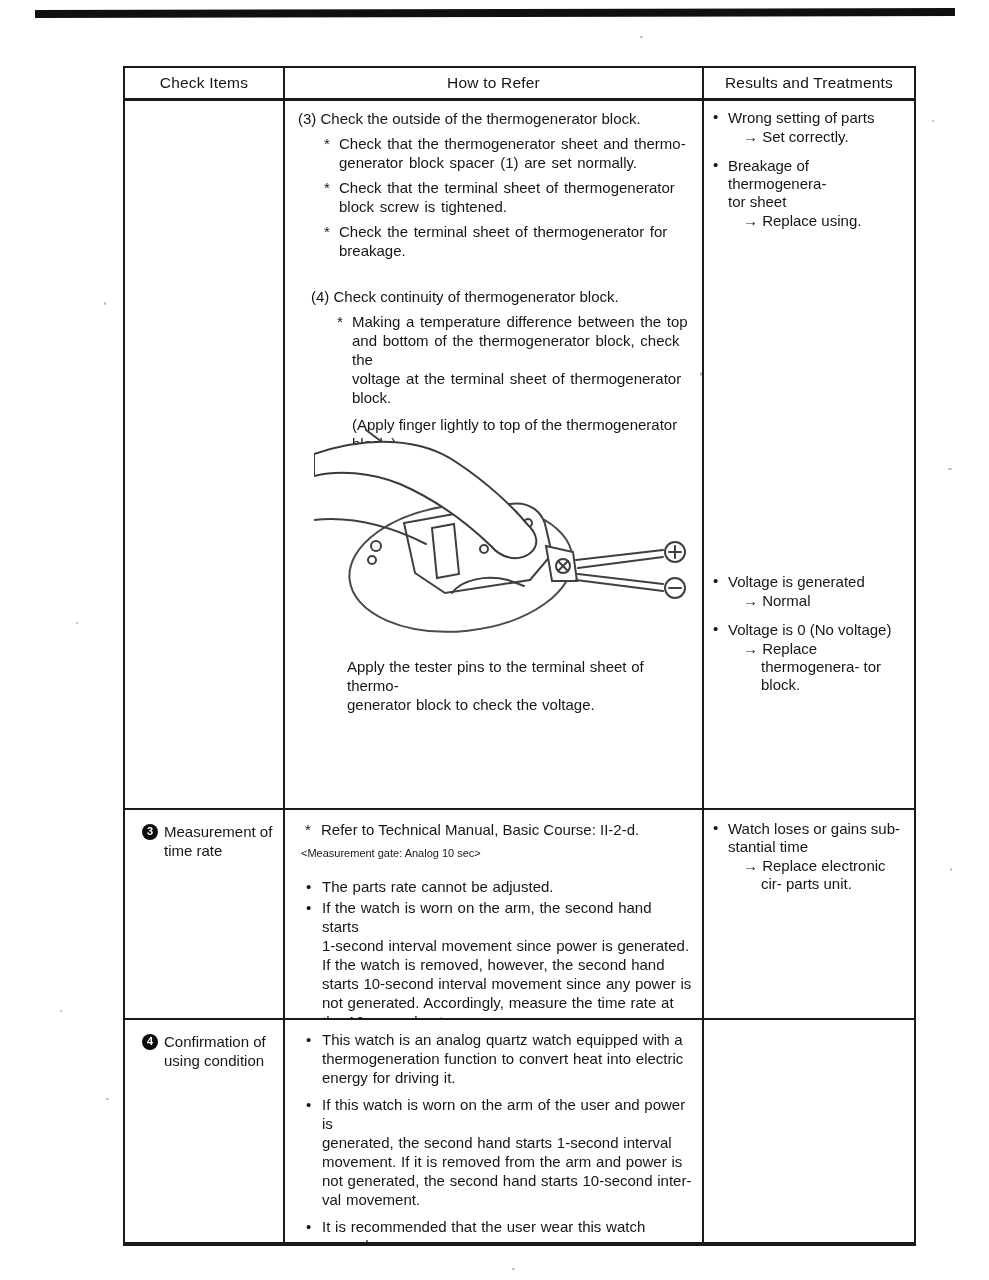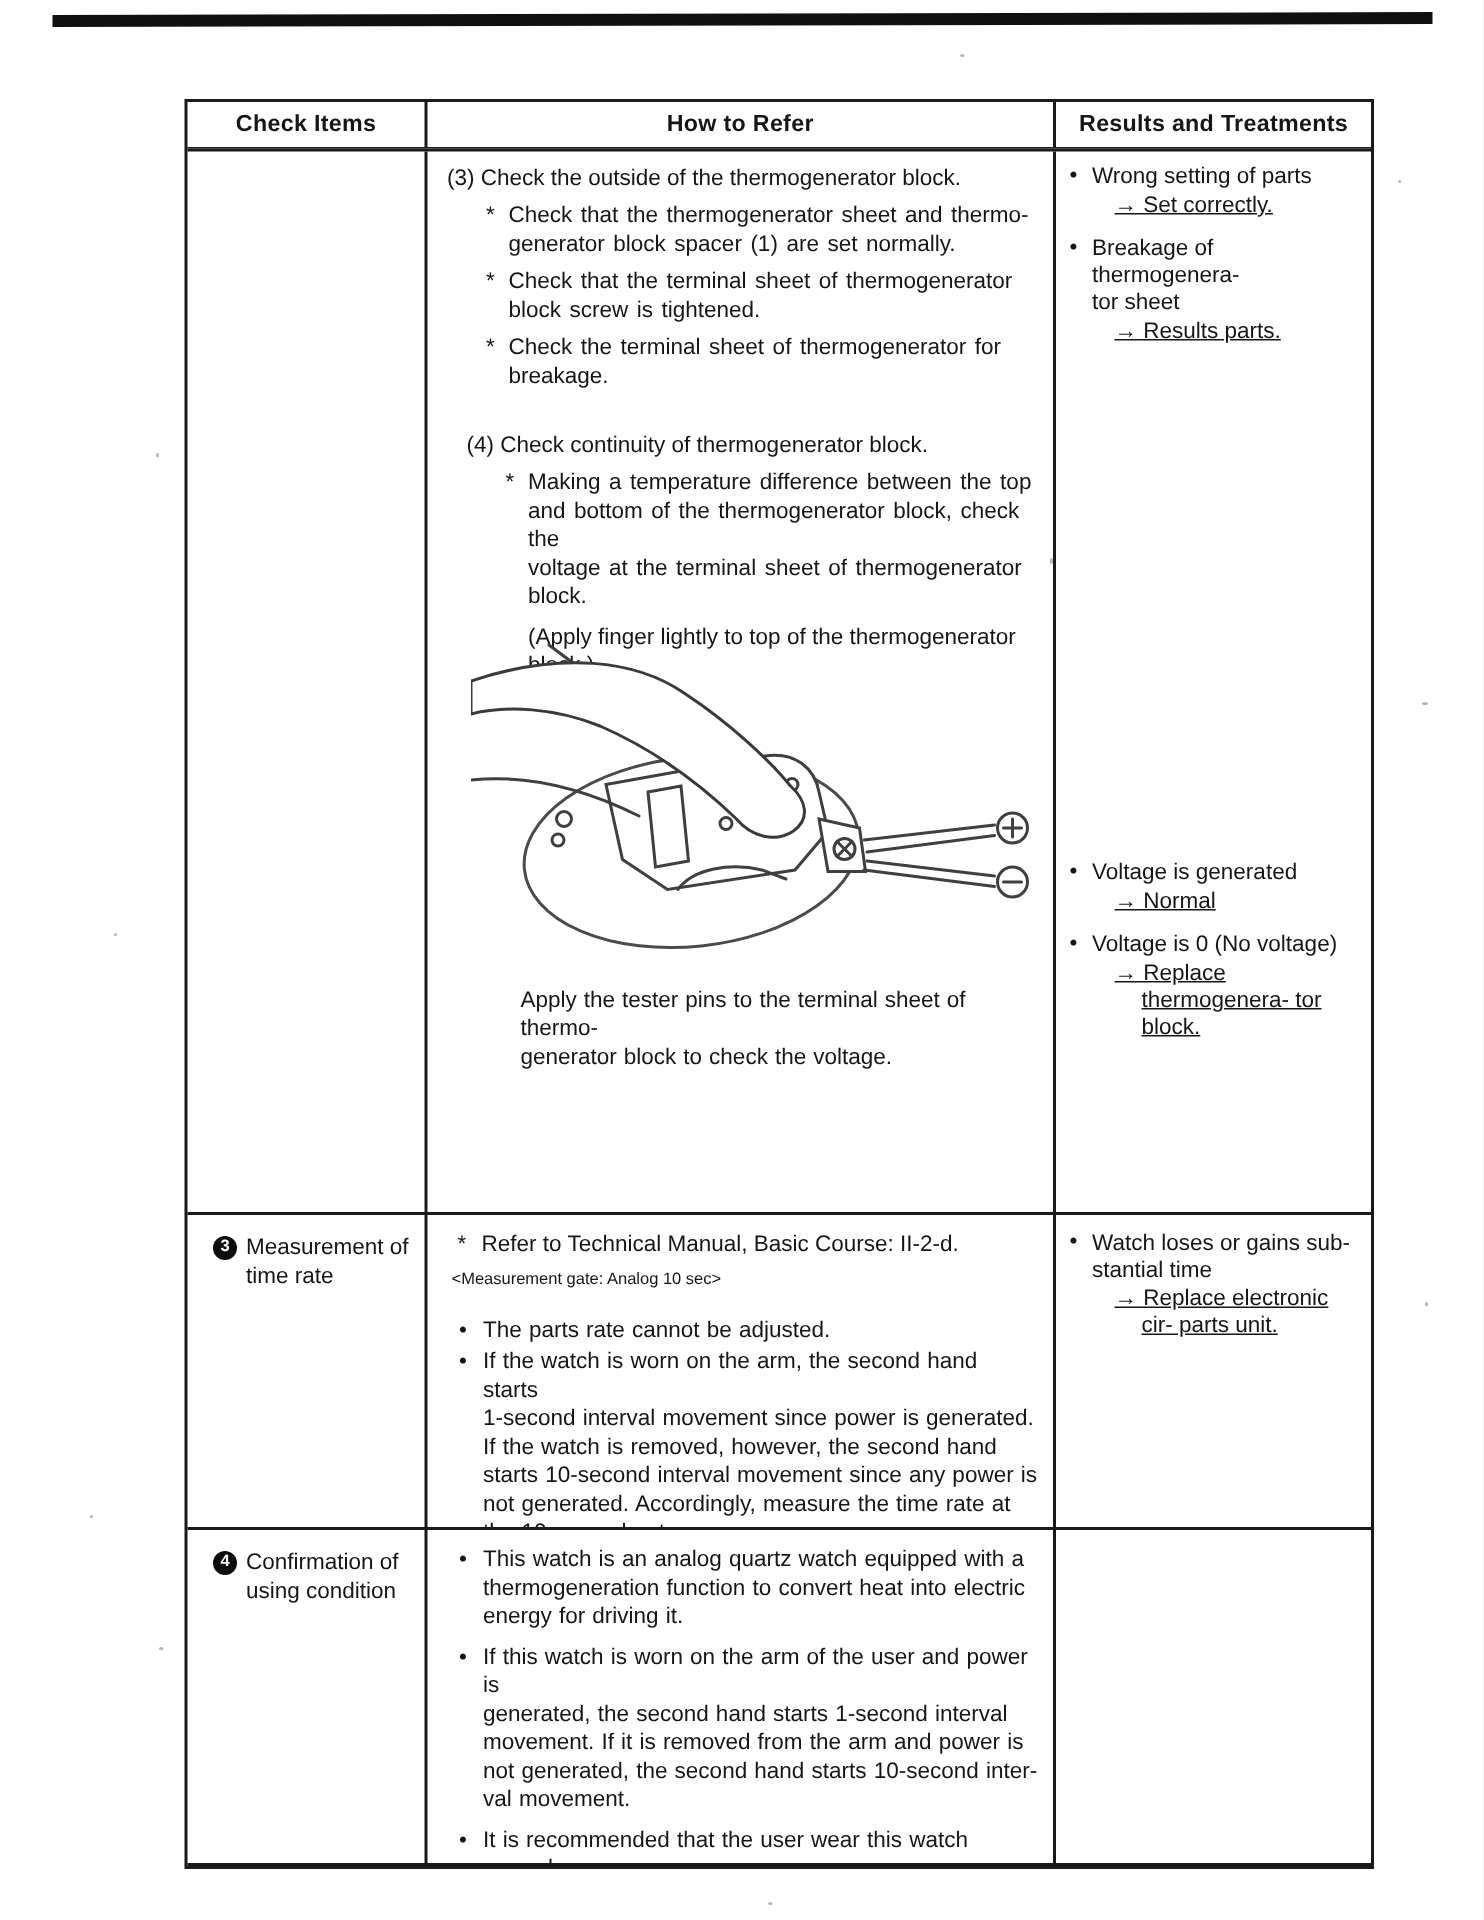--- a/index.html
+++ b/index.html
@@ -13,38 +13,38 @@
           border:2px solid #1a1a1a;box-sizing:border-box;display:flex;flex-direction:column;}
   .trow{display:flex;flex-direction:row;box-sizing:border-box;border-top:2px solid #1a1a1a;}
   .trow:first-child{border-top:none;}
   .cell{box-sizing:border-box;position:relative;border-left:2px solid #1a1a1a;overflow:hidden;}
   .cell:first-child{border-left:none;}
   .c1{width:158px;}
   .c2{width:419px;}
   .c3{flex:1;}
   .thead{height:32px;border-top:none;}
   .thead .cell{display:flex;align-items:center;justify-content:center;
-               font-weight:bold;font-size:15.5px;letter-spacing:.2px;}
+               font-weight:normal;font-size:15.5px;letter-spacing:.2px;}
   .thead{border-bottom:1px solid #1a1a1a;}
   .r1{height:733px;}
   .r2{height:217px;}
   .r3{height:232px;}
   .r4{flex:1;}
   
   .blk{position:absolute;font-size:15px;line-height:19px;}
   .step-title{margin-bottom:6px;}
   .sub{display:flex;margin-top:6px;}
   .sub .marker{width:15px;flex:0 0 15px;text-align:left;padding-left:26px;box-sizing:content-box;}
   .sub .lines{flex:1;word-spacing:1.5px;}
   .note{margin-top:8px;padding-left:41px;}
   .caption{word-spacing:.5px;}
   
   .res{position:relative;padding-left:16px;font-size:15px;line-height:18px;margin-bottom:11px;}
   .res .bullet{position:absolute;left:1px;top:-1px;font-size:15px;}
-  .res .action{margin-left:15px;padding-left:18px;text-indent:-18px;margin-top:1px;text-decoration:underline;}
+  .res .action{margin-left:15px;padding-left:18px;text-indent:-18px;margin-top:1px;}
   
   .citem{display:flex;font-size:15px;line-height:19px;}
   .circnum{flex:0 0 16px;width:16px;height:16px;border-radius:50%;background:#0d0d0d;color:#fff;
            font-size:11px;font-weight:bold;display:flex;align-items:center;justify-content:center;
            margin-right:6px;margin-top:2px;}
   
   .refline{display:flex;font-size:15px;line-height:19px;}
   .refline .marker{flex:0 0 16px;padding-left:4px;}
   .gateline{text-align:left;font-size:11px;line-height:19px;margin-top:5px;padding-right:8px;}
   .bul{display:flex;font-size:15px;line-height:19px;margin-top:2px;}
@@ -147,21 +147,21 @@
       <div class="cell c3">
         <div class="blk" style="top:8px;left:8px;right:4px;">
           <div class="res">
             <span class="bullet">•</span>
             <div>Wrong setting of parts</div>
             <div class="action">→ Set correctly.</div>
           </div>
           <div class="res">
             <span class="bullet">•</span>
             <div>Breakage of thermogenera-<br>tor sheet</div>
-            <div class="action">→ Results parts.</div>
+            <div class="action">→ Replace using.</div>
           </div>
         </div>
         <div class="blk" style="top:472px;left:8px;right:4px;">
           <div class="res">
             <span class="bullet">•</span>
             <div>Voltage is generated</div>
             <div class="action">→ Normal</div>
           </div>
           <div class="res">
             <span class="bullet">•</span>

